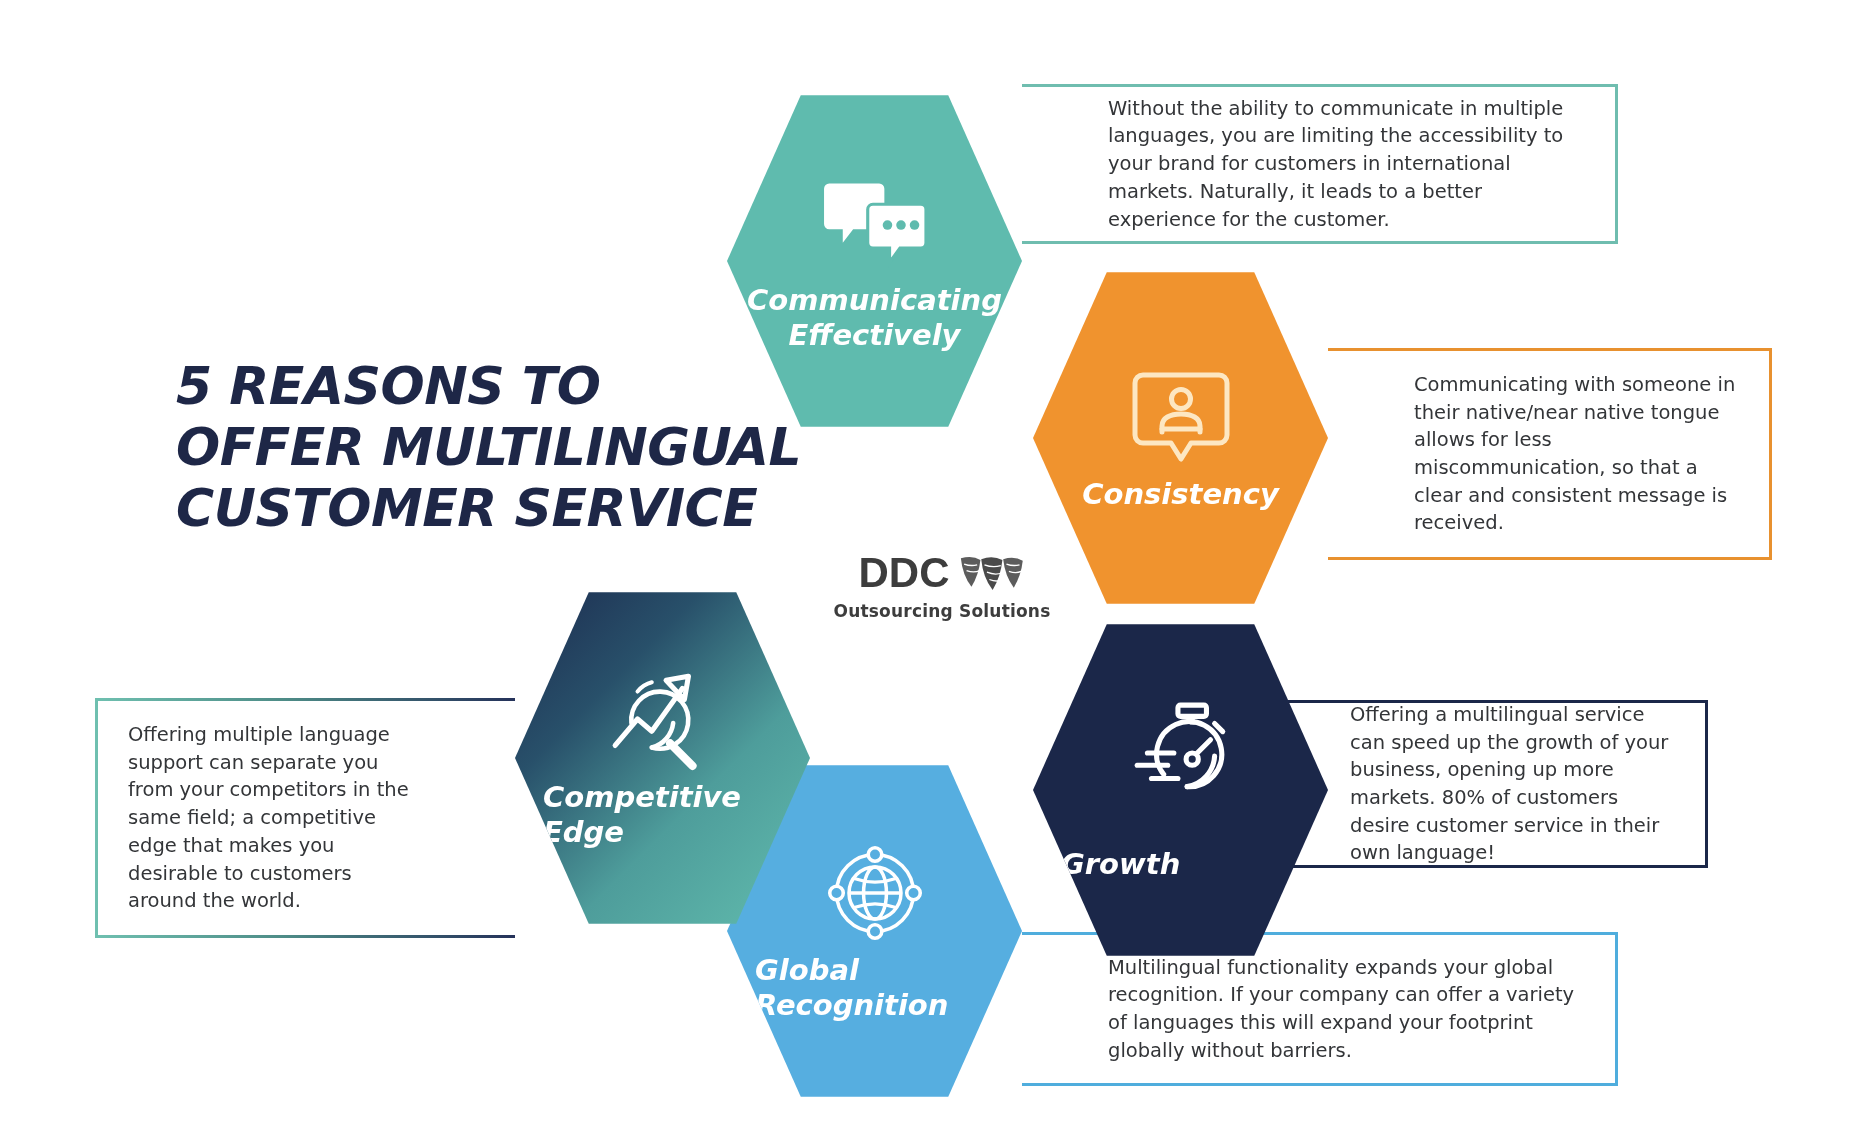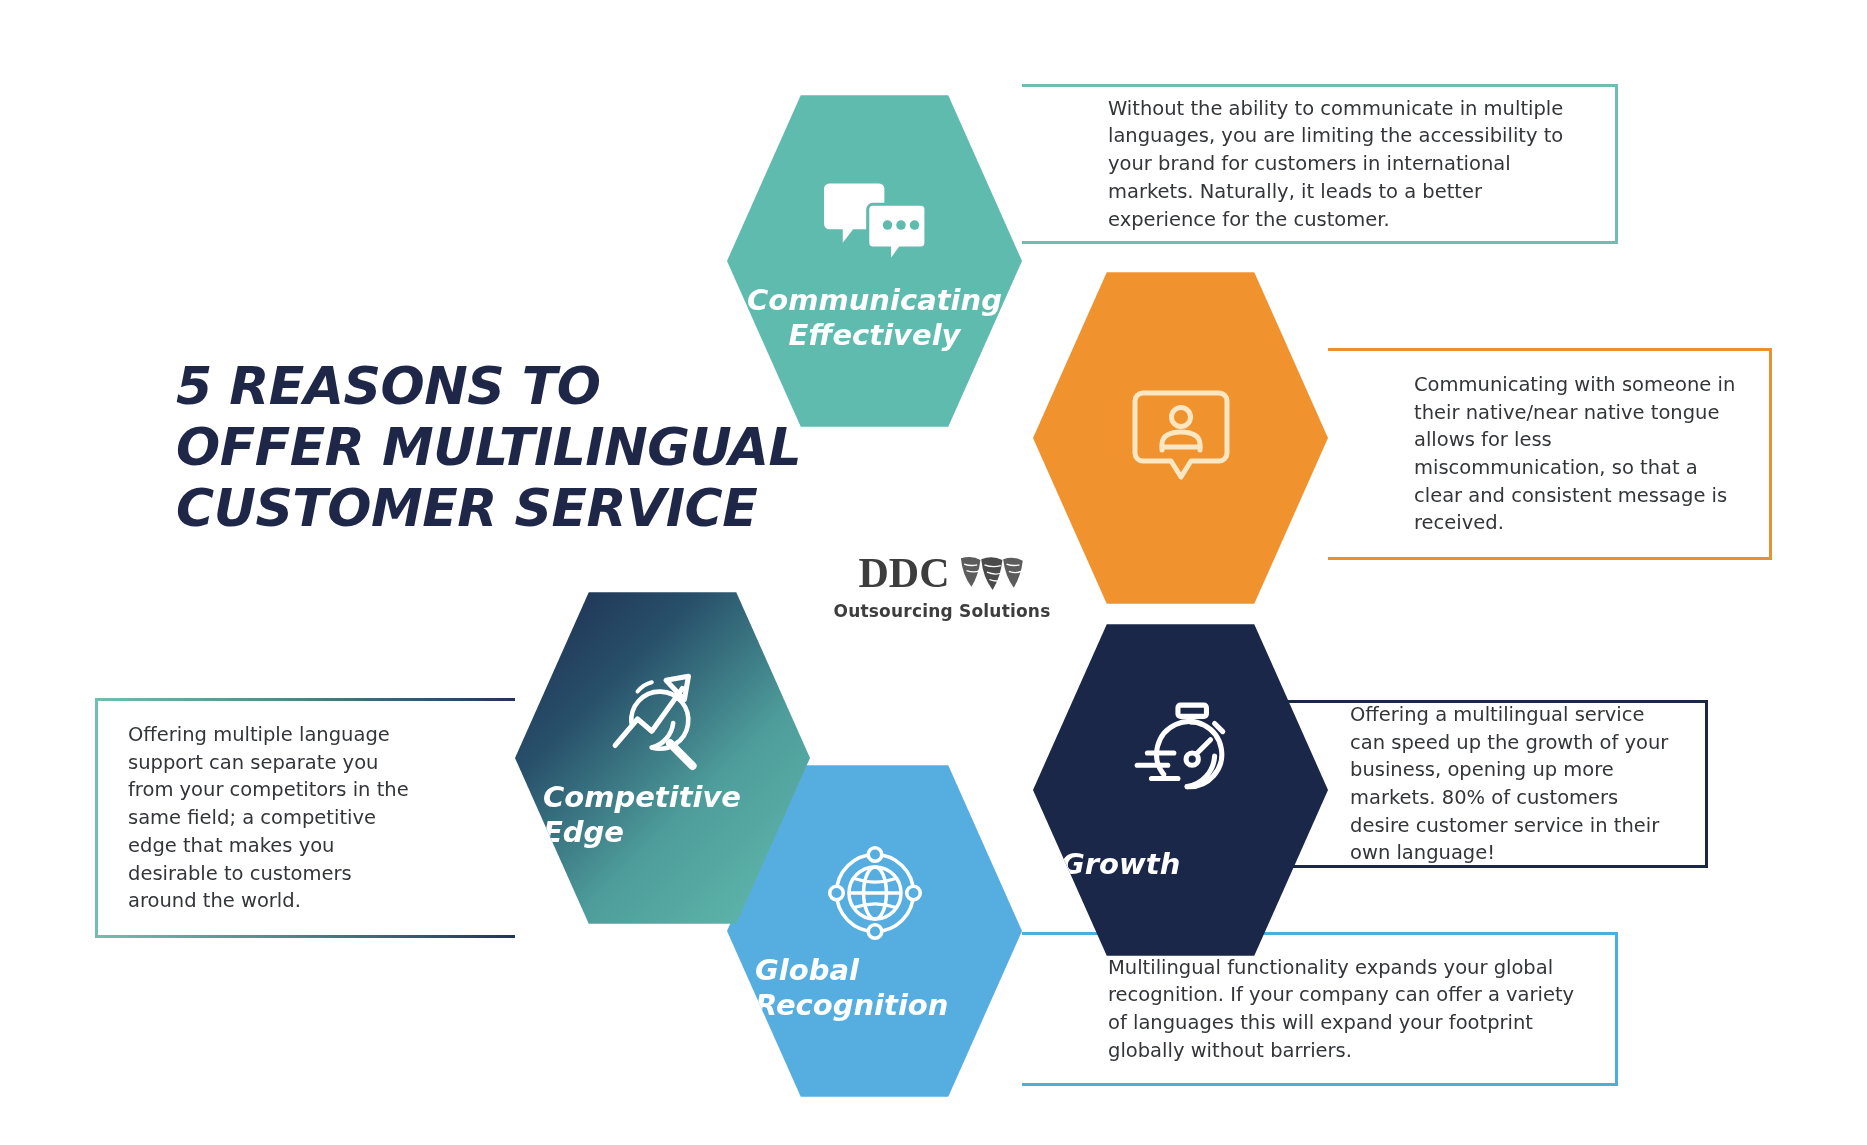--- a/index.html
+++ b/index.html
@@ -69,21 +69,21 @@
   
   #hex-center{
     left:816px;top:440px;width:252px;height:292px;
     background:#ffffff;
     filter: drop-shadow(0 3px 10px rgba(25,40,70,0.30));
     display:flex;align-items:center;justify-content:center;
   }
   .logo{display:flex;flex-direction:column;align-items:center;}
   .logo-row{display:flex;align-items:center;gap:6px;}
   .logo-ddc{
-    font-family:Liberation Serif, serif;
+    font-family:Liberation Sans, sans-serif;
     font-weight:bold;
     font-size:42px;
     letter-spacing:0px;
     color:#3D3D3D;
     line-height:1;
   }
   .logo-sub{
     font-family:"DejaVu Sans", sans-serif;
     font-weight:bold;
     font-size:17px;
@@ -204,20 +204,23 @@
   </div>
 
   <div class="hex" id="hex-consistency">
     <div class="hex-icon">
       <svg viewBox="0 0 100 100" width="100" height="100">
         <path d="M12 8 h76 a8 8 0 0 1 8 8 v52 a8 8 0 0 1 -8 8 h-28 l-10 16 l-10 -16 h-28 a8 8 0 0 1 -8 -8 v-52 a8 8 0 0 1 8 -8 z" fill="none" stroke="#FDE7C2" stroke-width="5" stroke-linejoin="round"></path>
         <circle cx="50" cy="32" r="9.5" fill="none" stroke="#FDE7C2" stroke-width="5"></circle>
         <path d="M31 65 v-6 c0 -8 8 -12 19 -12 c11 0 19 4 19 12 v6" fill="none" stroke="#FDE7C2" stroke-width="5" stroke-linecap="round" stroke-linejoin="round"></path>
         <path d="M31 62 h38" stroke="#FDE7C2" stroke-width="5" stroke-linecap="round"></path>
       </svg>
+    </div>
+    <div class="hex-label">
+      <span>Consistency</span>
     </div>
   </div>
 
   <div class="hex lbl-left" id="hex-growth">
     <div class="hex-icon">
       <svg viewBox="0 0 110 100" width="112" height="102">
         <rect x="52" y="4" width="28" height="11" rx="2.5" fill="none" stroke="#ffffff" stroke-width="5"></rect>
         <path d="M66 15 v8" stroke="#ffffff" stroke-width="5"></path>
         <path d="M88 22 l8 8" stroke="#ffffff" stroke-width="5" stroke-linecap="round"></path>
         <path d="M38 72 a32 32 0 1 1 23 12" fill="none" stroke="#ffffff" stroke-width="5" stroke-linecap="round"></path>

